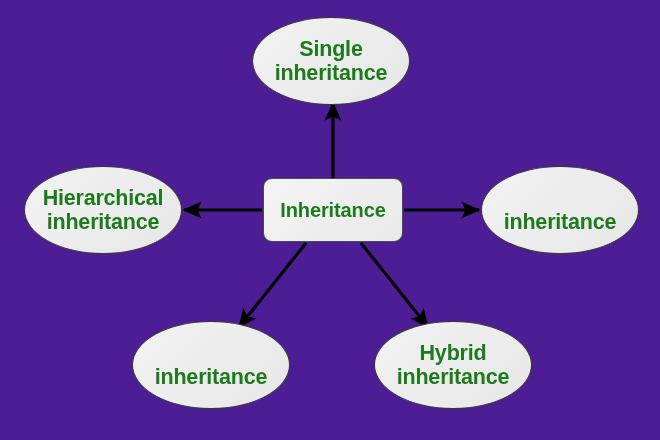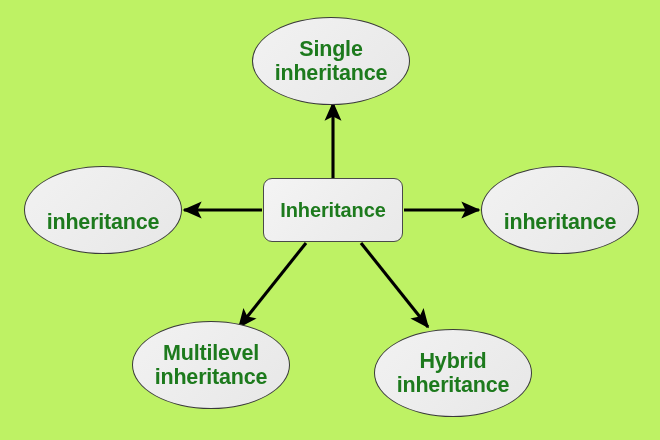--- a/index.html
+++ b/index.html
@@ -10,21 +10,21 @@
     width: 660px;
     height: 440px;
     background: #f5f5f5;
     font-family: "Liberation Sans", sans-serif;
     overflow: hidden;
   }
   #diagram-root {
     position: relative;
     width: 660px;
     height: 440px;
-    background: #bef264;
+    background: #4c1d95;
   }
   #edges-layer {
     position: absolute;
     left: 0;
     top: 0;
     width: 660px;
     height: 440px;
   }
   .node {
     position: absolute;
@@ -56,21 +56,21 @@
     border: 1.4px solid #4a4a4a;
     background: linear-gradient(135deg, #f4f4f4 0%, #ededed 60%, #e9e9e9 100%);
     font-size: 20px;
     font-weight: bold;
     letter-spacing: -0.1px;
   }
   #node-top    { left: 252px; top: 17px;  }
   #node-left   { left: 24px;  top: 166px; }
   #node-right  { left: 481px; top: 166px; }
   #node-bl     { left: 132px; top: 321px; }
-  #node-br     { left: 374px; top: 329px; }
+  #node-br     { left: 374px; top: 321px; }
   #node-center { left: 263px; top: 178px; }
 </style>
 </head>
 <body>
 
 <div id="diagram-root">
 
   <svg id="edges-layer" viewBox="0 0 660 440" width="660" height="440" xmlns="http://www.w3.org/2000/svg">
     <defs>
       <marker id="arrowhead" viewBox="0 0 10 10" refX="9.2" refY="5" markerWidth="6.2" markerHeight="6.2" orient="auto-start-reverse">
@@ -91,35 +91,35 @@
 
   <div id="node-top" class="node node-ellipse">
     <span class="node-label">
       <span>Single</span><br>
       <span>inheritance</span>
     </span>
   </div>
 
   <div id="node-left" class="node node-ellipse">
     <span class="node-label">
-      <br>
+      <span>Hierarchical</span><br>
       <span>inheritance</span>
     </span>
   </div>
 
   <div id="node-right" class="node node-ellipse">
     <span class="node-label">
       <br>
       <span>inheritance</span>
     </span>
   </div>
 
   <div id="node-bl" class="node node-ellipse">
     <span class="node-label">
-      <span>Multilevel</span><br>
+      <br>
       <span>inheritance</span>
     </span>
   </div>
 
   <div id="node-br" class="node node-ellipse">
     <span class="node-label">
       <span>Hybrid</span><br>
       <span>inheritance</span>
     </span>
   </div>

